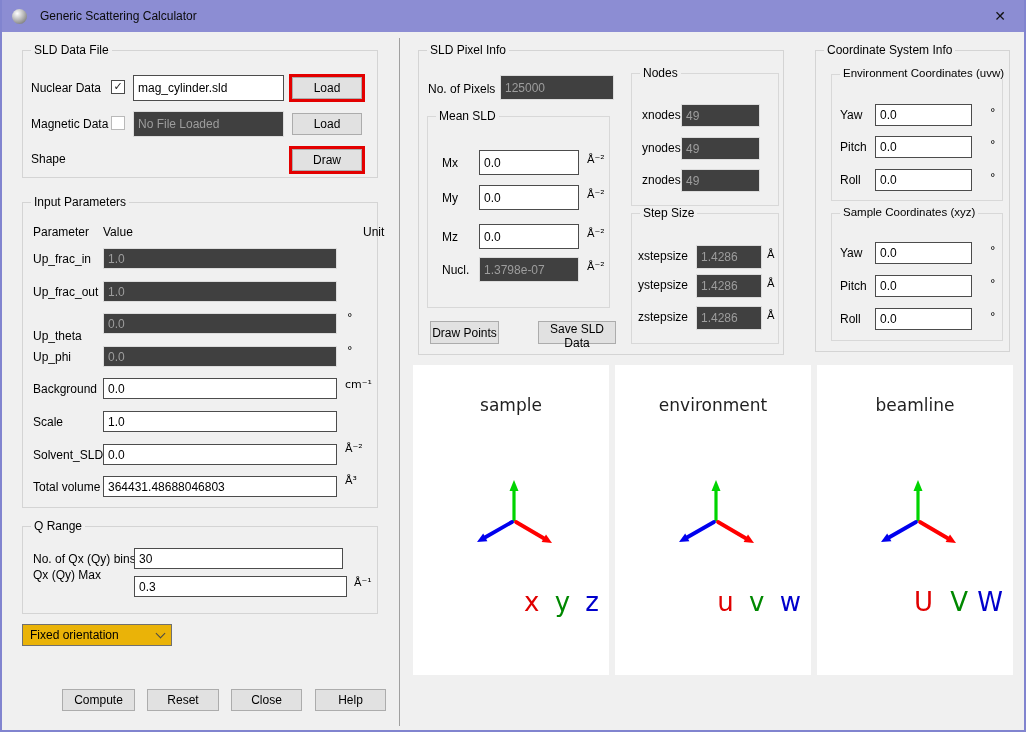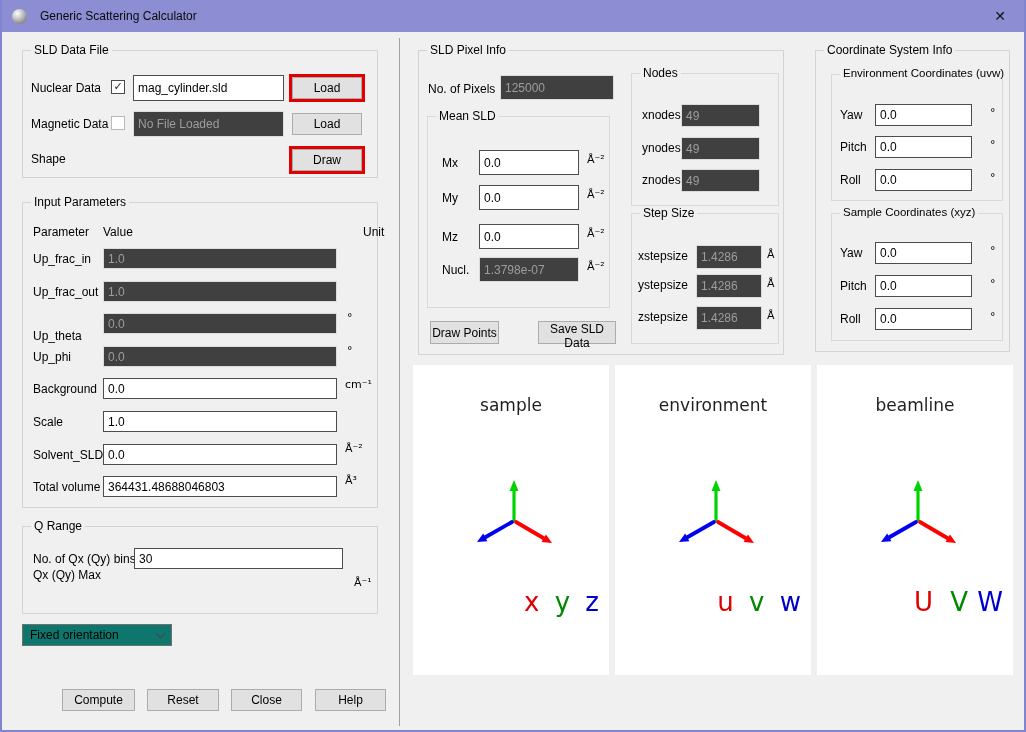--- a/index.html
+++ b/index.html
@@ -25,21 +25,21 @@
   .tb { position:absolute; border:1px solid #4c4c4c; background:#fff; padding:0 4px;
         font:12px "Liberation Sans", sans-serif; color:#000; }
   .tb.dis { background:#404040; border-color:#dcdcdc; color:#9d9d9d; }
   .btn { position:absolute; background:#e1e1e1; border:1px solid #acacac;
          font:12px "Liberation Sans", sans-serif; color:#000; text-align:center; cursor:pointer; }
   .btn.hl { outline:3px solid #e30000; }
   .cb { position:absolute; width:14px; height:14px; background:#fff; border:1px solid #4a4a4a;
         font:bold 11px "DejaVu Sans", sans-serif; line-height:12px; text-align:center; color:#1a1a1a;
         cursor:pointer; }
   .cb.dis { border-color:#b9b9b9; }
-  .combo { position:absolute; border:1px solid #707070; background:#0f766e; display:flex;
+  .combo { position:absolute; border:1px solid #707070; background:#eab308; display:flex;
            align-items:center; padding:0 7px; cursor:pointer; }
   .combo .chev { margin-left:auto; width:7px; height:7px; border-right:1.6px solid #474747;
                  border-bottom:1.6px solid #474747; transform:rotate(45deg); margin-top:-3px; }
   .combo.dis { background:#e9e9e9; border-color:#c9c9c9; color:#a5a5a5; cursor:default; }
   .combo.dis .chev { border-color:#a9a9a9; }
   .unit { position:absolute; white-space:nowrap; font-family:"DejaVu Sans", sans-serif; font-size:11px; color:#000; }
 
   .panel { position:absolute; top:365px; width:196px; height:310px; background:#ffffff; }
   .ptitle { margin-top:30px; text-align:center; font-family:"DejaVu Sans", sans-serif;
             font-size:17px; color:#1f1f1f; }
@@ -113,20 +113,21 @@
     <span class="lbl" style="left:10px; top:277px;">Total volume</span>
     <input class="tb" style="left: 80px; top: 273px; width: 234px; height: 21px;" value="364431.48688046803">
     <span class="unit" style="left:322px; top:271px;">Å³</span>
   </div>
 
   <div class="grp" style="left:20px; top:526px; width:356px; height:88px;">
     <span class="t">Q Range</span>
     <span class="lbl" style="left:10px; top:25px;">No. of Qx (Qy) bins</span>
     <input class="tb" style="left: 111px; top: 21px; width: 209px; height: 21px;" value="30">
     <span class="lbl" style="left:10px; top:41px;">Qx (Qy) Max</span>
+    <input class="tb" style="left: 111px; top: 49px; width: 213px; height: 21px;" value="0.3">
     <span class="unit" style="left:331px; top:49px;">Å⁻¹</span>
   </div>
 
   <div class="combo" style="left:20px; top:624px; width:150px; height:22px;">
     <span>Fixed orientation</span>
     <span class="chev"></span>
   </div>
 
   <button class="btn" style="left:60px;  top:689px; width:73px; height:22px;">Compute</button>
   <button class="btn" style="left:145px; top:689px; width:72px; height:22px;">Reset</button>

